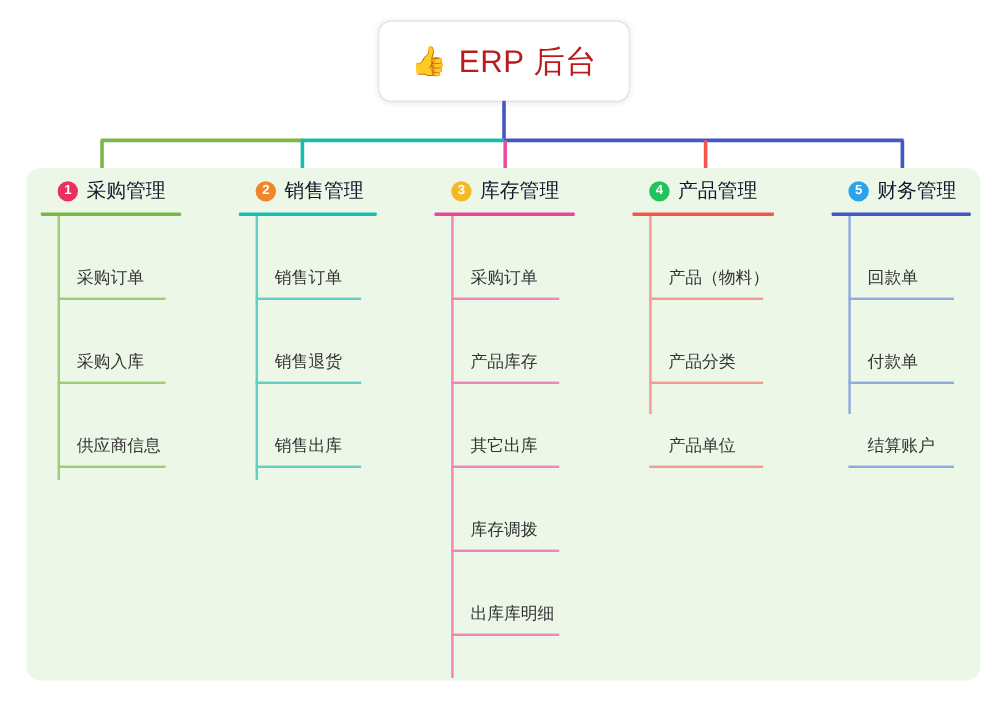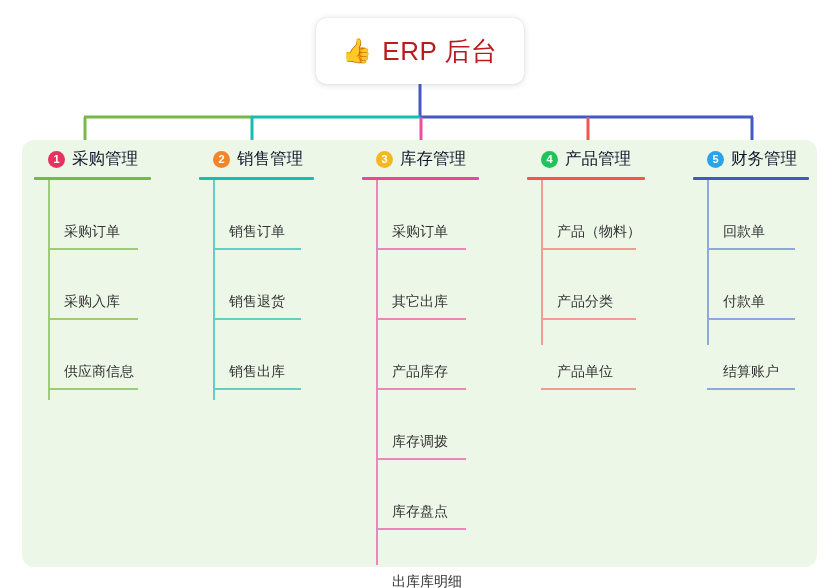--- a/index.html
+++ b/index.html
@@ -213,33 +213,29 @@
           <span class="col-title">库存管理</span>
         </div>
         <div class="header-rule" style="background: rgb(232, 72, 154); width: 117px;"></div>
         <div class="items">
           <div class="spine" style="background: rgb(239, 133, 184); height: 385px;"></div>
           <div class="item">
             <span class="item-label">采购订单</span>
             <div class="item-rule" style="background: rgb(239, 133, 184); width: 90px;"></div>
           </div>
           <div class="item">
+            <span class="item-label">产品库存</span>
+            <div class="item-rule" style="background: rgb(239, 133, 184); width: 90px;"></div>
+          </div>
+          <div class="item">
             <span class="item-label">其它出库</span>
             <div class="item-rule" style="background: rgb(239, 133, 184); width: 90px;"></div>
           </div>
           <div class="item">
-            <span class="item-label">产品库存</span>
-            <div class="item-rule" style="background: rgb(239, 133, 184); width: 90px;"></div>
-          </div>
-          <div class="item">
             <span class="item-label">库存调拨</span>
-            <div class="item-rule" style="background: rgb(239, 133, 184); width: 90px;"></div>
-          </div>
-          <div class="item">
-            <span class="item-label">库存盘点</span>
             <div class="item-rule" style="background: rgb(239, 133, 184); width: 90px;"></div>
           </div>
           <div class="item">
             <span class="item-label">出库库明细</span>
             <div class="item-rule" style="background: rgb(239, 133, 184); width: 90px;"></div>
           </div>
         </div>
       </div>
       <div class="column" style="left: 527px; width: 150px;">
         <div class="col-header">

